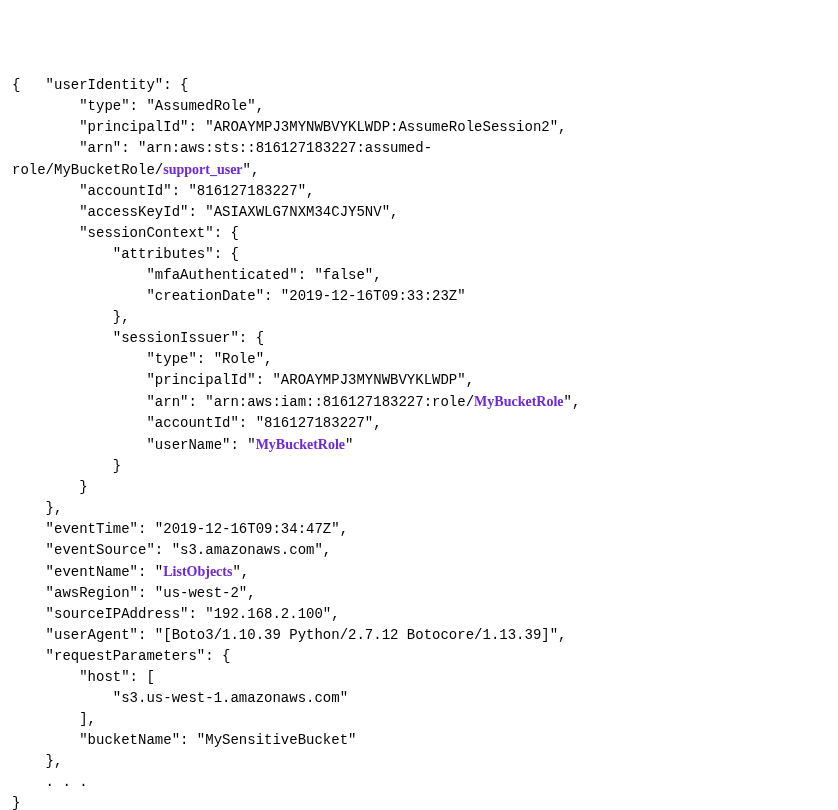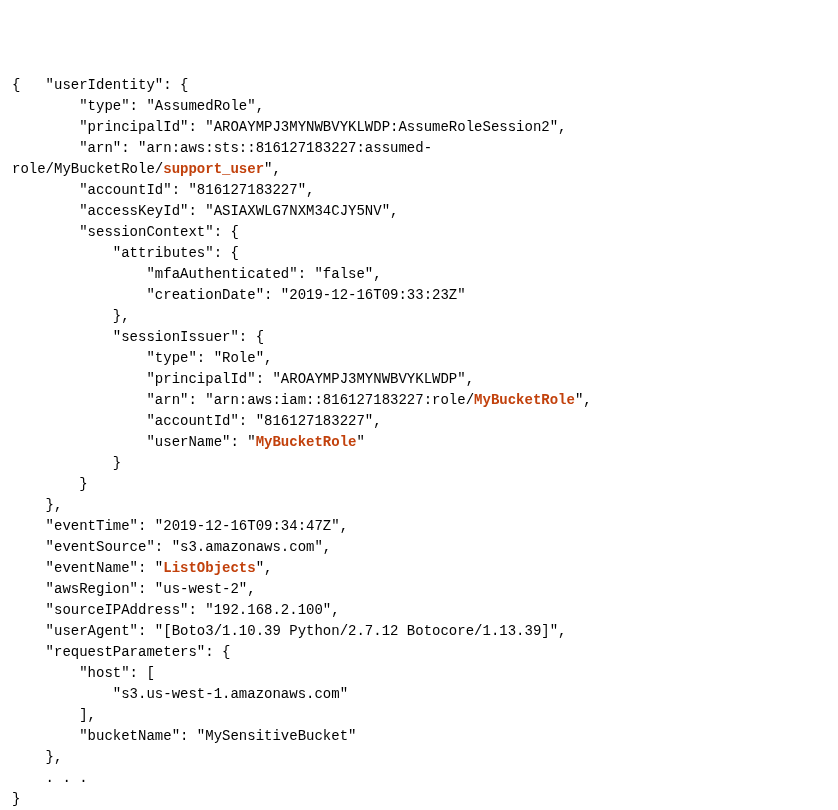--- a/index.html
+++ b/index.html
@@ -6,22 +6,23 @@
       margin: 0;
       padding: 12px;
       font-family: "Courier New", Courier, monospace;
       font-size: 14px;
       line-height: 1.5;
       color: #000;
       background: #fff;
       white-space: pre;
     }
     .hl {
-      color: #c2410c;
+      color: #6d28d9;
       font-weight: bold;
+      font-family: Liberation Serif, serif;
     }
   </style>
 </head>
 <body>
 
 
 <div id="code-block"><div><span>{   "userIdentity": {</span></div><div><span>        "type": "AssumedRole",</span></div><div><span>        "principalId": "AROAYMPJ3MYNWBVYKLWDP:AssumeRoleSession2",</span></div><div><span>        "arn": "arn:aws:sts::816127183227:assumed-</span></div><div><span>role/MyBucketRole/</span><span class="hl">support_user</span><span>",</span></div><div><span>        "accountId": "816127183227",</span></div><div><span>        "accessKeyId": "ASIAXWLG7NXM34CJY5NV",</span></div><div><span>        "sessionContext": {</span></div><div><span>            "attributes": {</span></div><div><span>                "mfaAuthenticated": "false",</span></div><div><span>                "creationDate": "2019-12-16T09:33:23Z"</span></div><div><span>            },</span></div><div><span>            "sessionIssuer": {</span></div><div><span>                "type": "Role",</span></div><div><span>                "principalId": "AROAYMPJ3MYNWBVYKLWDP",</span></div><div><span>                "arn": "arn:aws:iam::816127183227:role/</span><span class="hl">MyBucketRole</span><span>",</span></div><div><span>                "accountId": "816127183227",</span></div><div><span>                "userName": "</span><span class="hl">MyBucketRole</span><span>"</span></div><div><span>            }</span></div><div><span>        }</span></div><div><span>    },</span></div><div><span>    "eventTime": "2019-12-16T09:34:47Z",</span></div><div><span>    "eventSource": "s3.amazonaws.com",</span></div><div><span>    "eventName": "</span><span class="hl">ListObjects</span><span>",</span></div><div><span>    "awsRegion": "us-west-2",</span></div><div><span>    "sourceIPAddress": "192.168.2.100",</span></div><div><span>    "userAgent": "[Boto3/1.10.39 Python/2.7.12 Botocore/1.13.39]",</span></div><div><span>    "requestParameters": {</span></div><div><span>        "host": [</span></div><div><span>            "s3.us-west-1.amazonaws.com"</span></div><div><span>        ],</span></div><div><span>        "bucketName": "MySensitiveBucket"</span></div><div><span>    },</span></div><div><span>    . . .</span></div><div><span>}</span></div></div>
 
 
 

